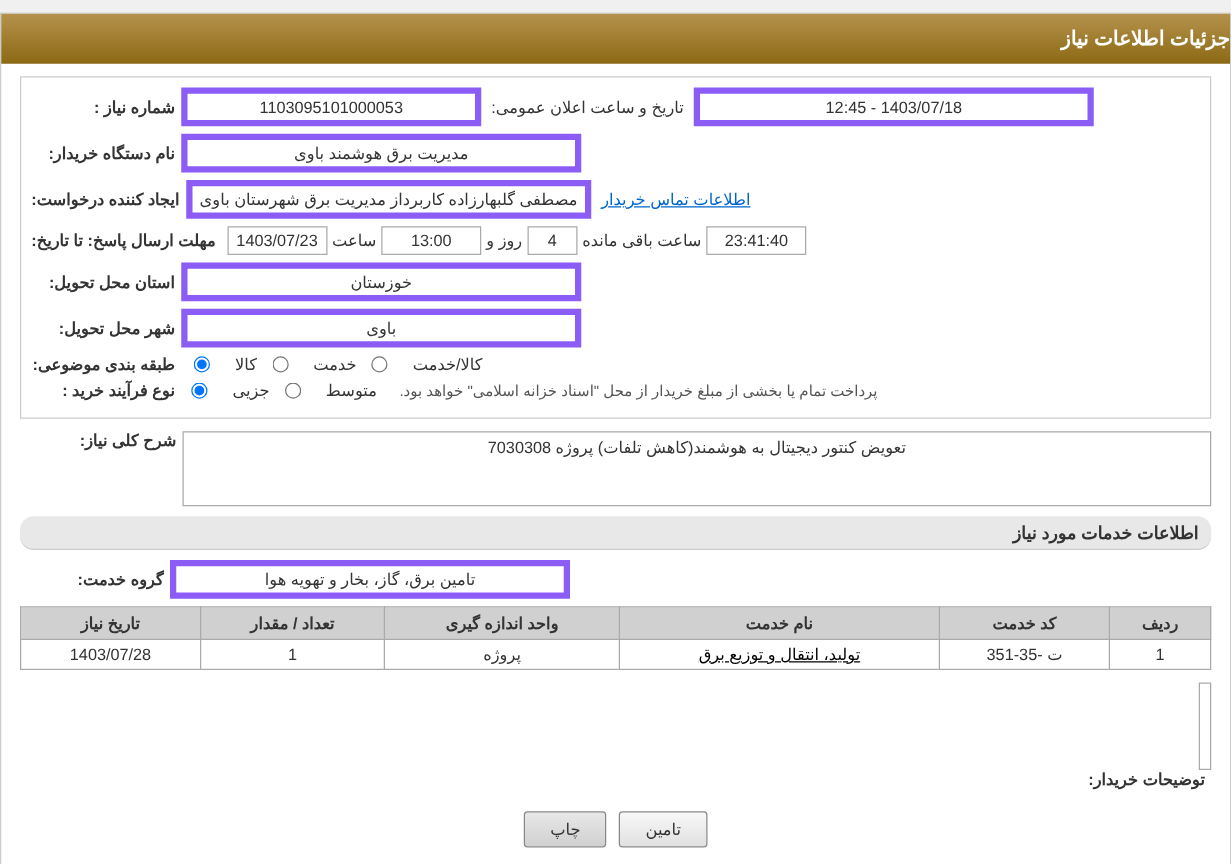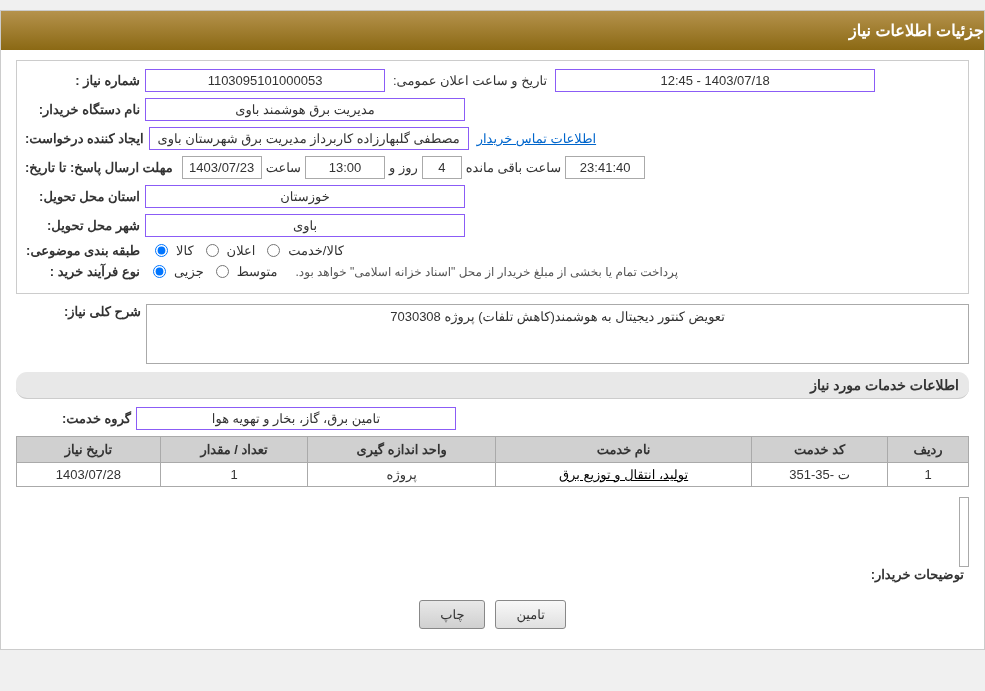--- a/index.html
+++ b/index.html
@@ -40,21 +40,21 @@
     }
     .field-label {
       color: #333;
       font-weight: bold;
       white-space: nowrap;
       padding-right: 5px;
       min-width: 120px;
       text-align: right;
     }
     .field-value {
-      border: 1px solid #8b5cf6;
+      border: 5px solid #8b5cf6;
       background: #fff;
       padding: 3px 6px;
       min-width: 180px;
       text-align: center;
       min-height: 22px;
     }
     .field-value.wide {
       min-width: 320px;
     }
     .field-value.medium {
@@ -88,21 +88,21 @@
       gap: 10px;
     }
     .radio-group {
       display: flex;
       align-items: center;
       gap: 12px;
     }
     .radio-item {
       display: flex;
       align-items: center;
-      gap: 8px;
+      gap: 20px;
     }
     .purchase-row {
       display: flex;
       align-items: center;
       justify-content: flex-end;
       margin-bottom: 6px;
       gap: 8px;
     }
     .purchase-text {
       color: #555;
@@ -249,21 +249,21 @@
         <span class="field-label">شهر محل تحویل:</span>
       </div>
 
       <div class="radio-row">
         <div class="radio-group">
           <div class="radio-item">
             <span>کالا/خدمت</span>
             <input type="radio" name="category" style="">
           </div>
           <div class="radio-item">
-            <span>اعلان</span>
+            <span>خدمت</span>
             <input type="radio" name="category" style="">
           </div>
           <div class="radio-item">
             <span>کالا</span>
             <input type="radio" name="category" checked="" style="">
           </div>
         </div>
         <span class="field-label">طبقه بندی موضوعی:</span>
       </div>
 

